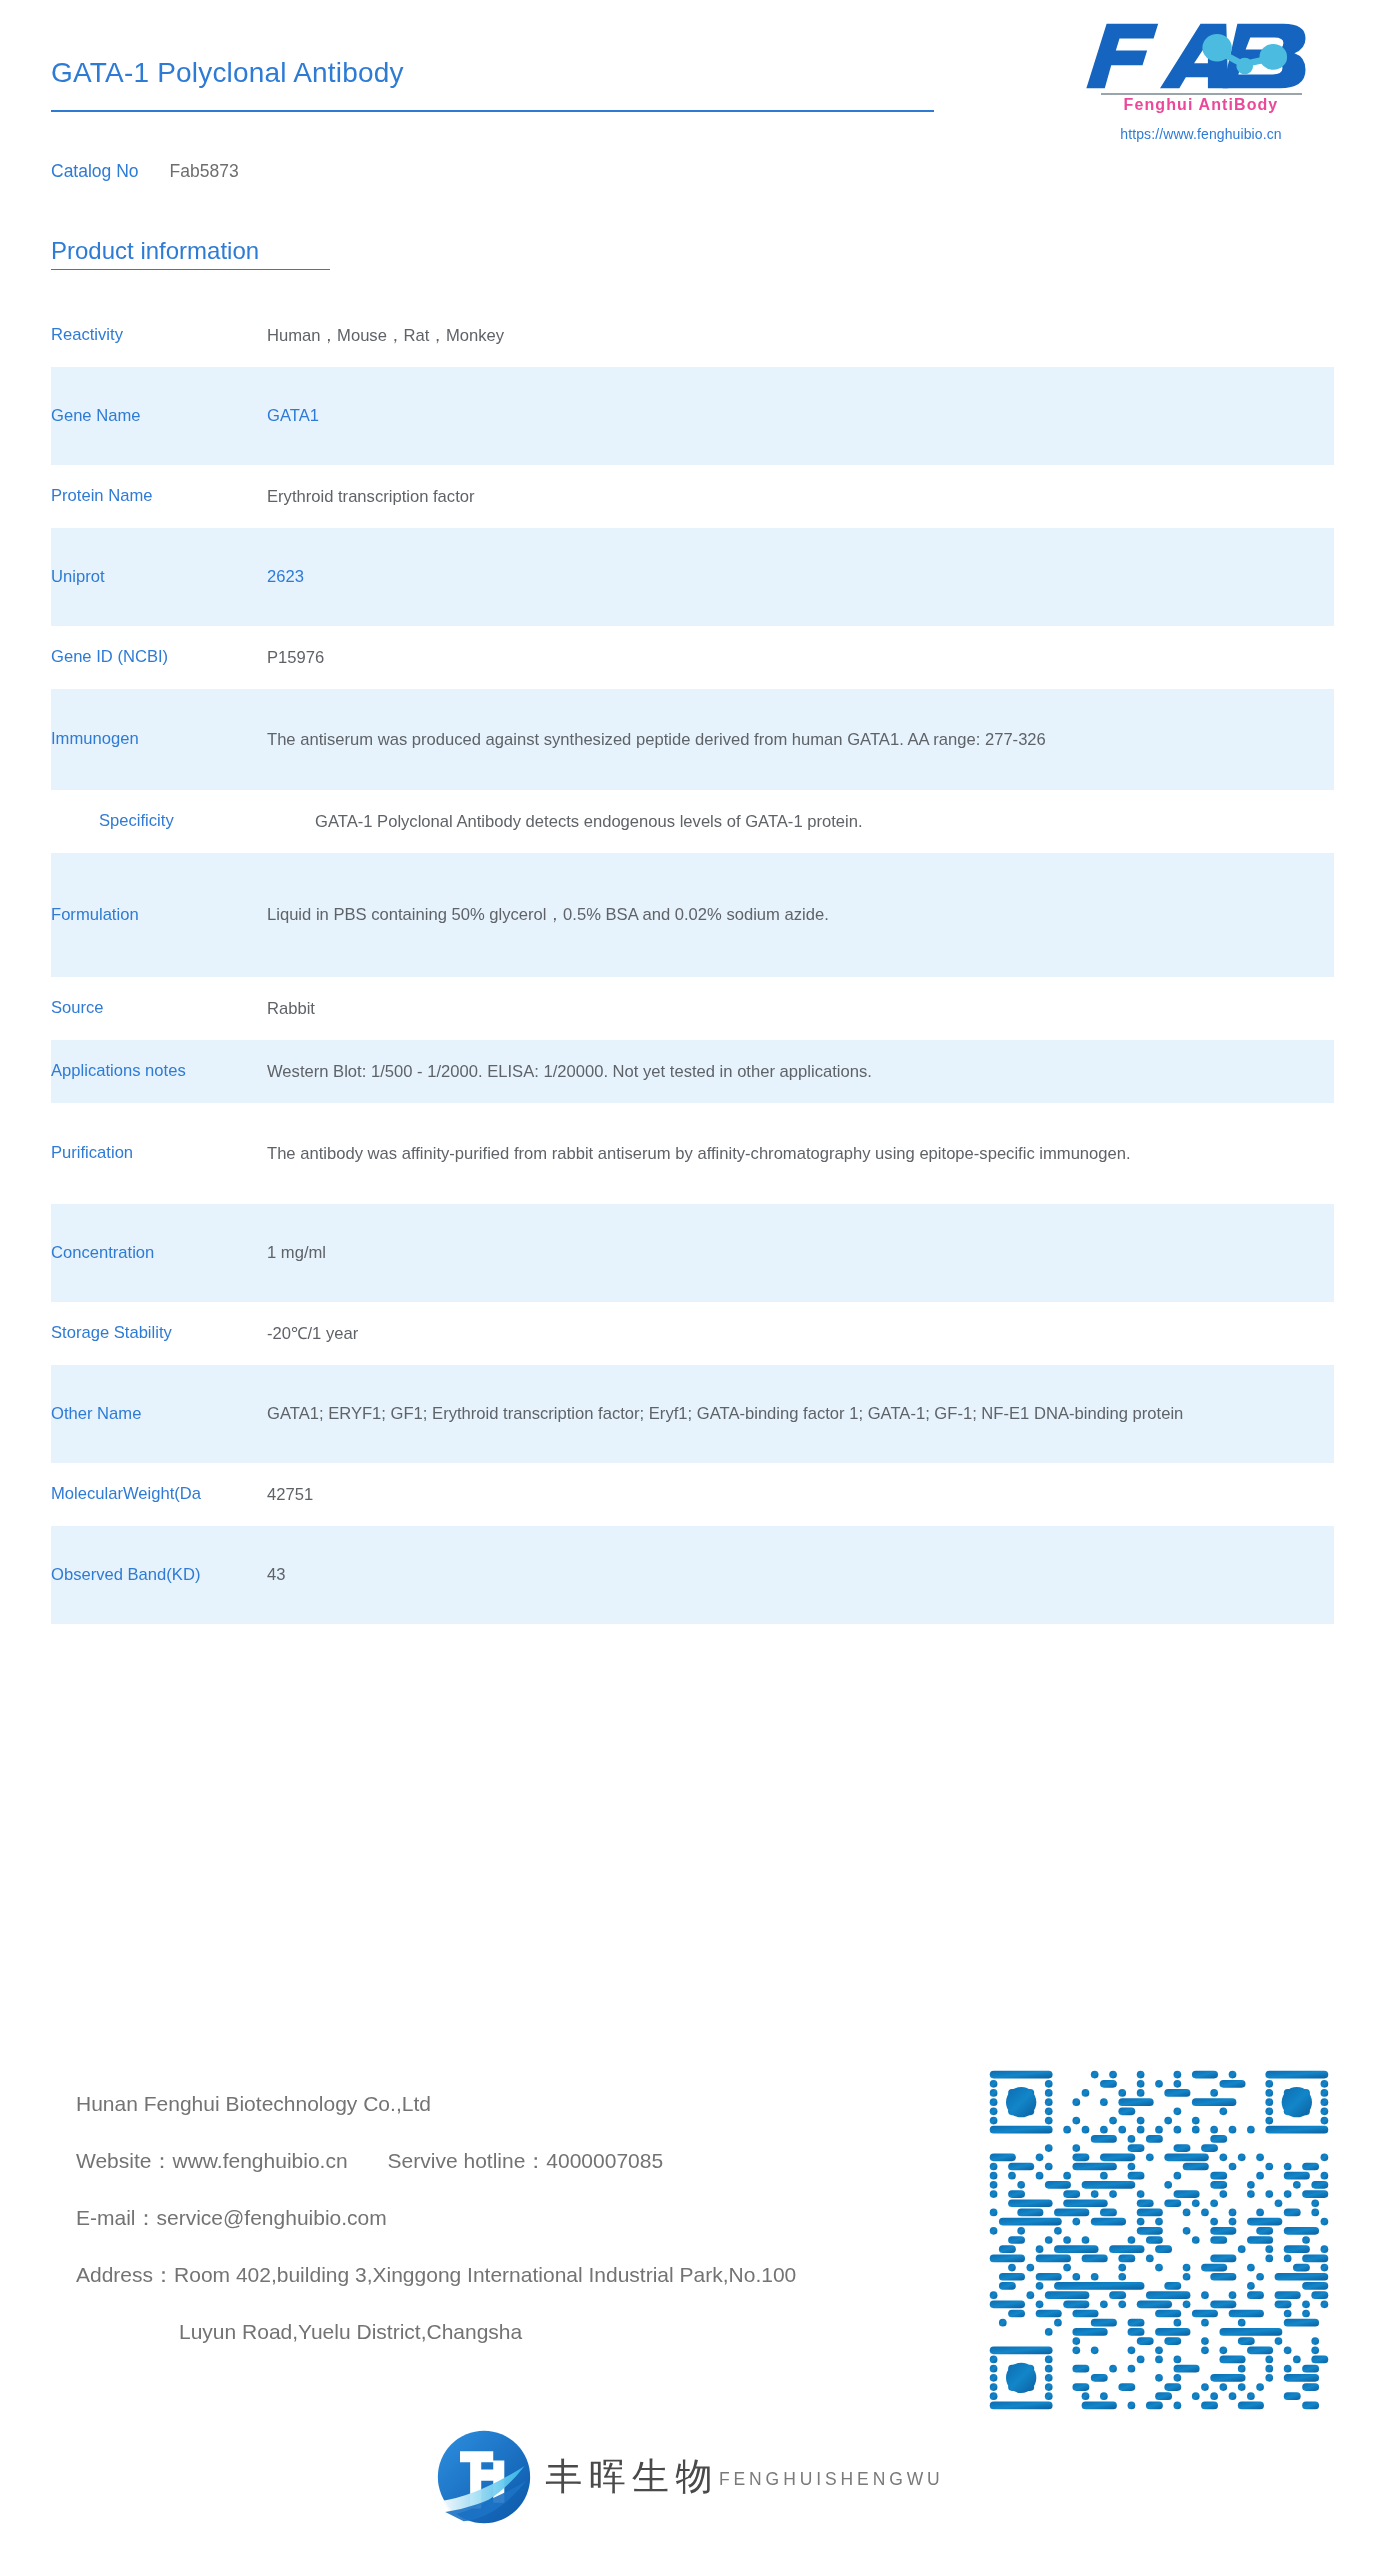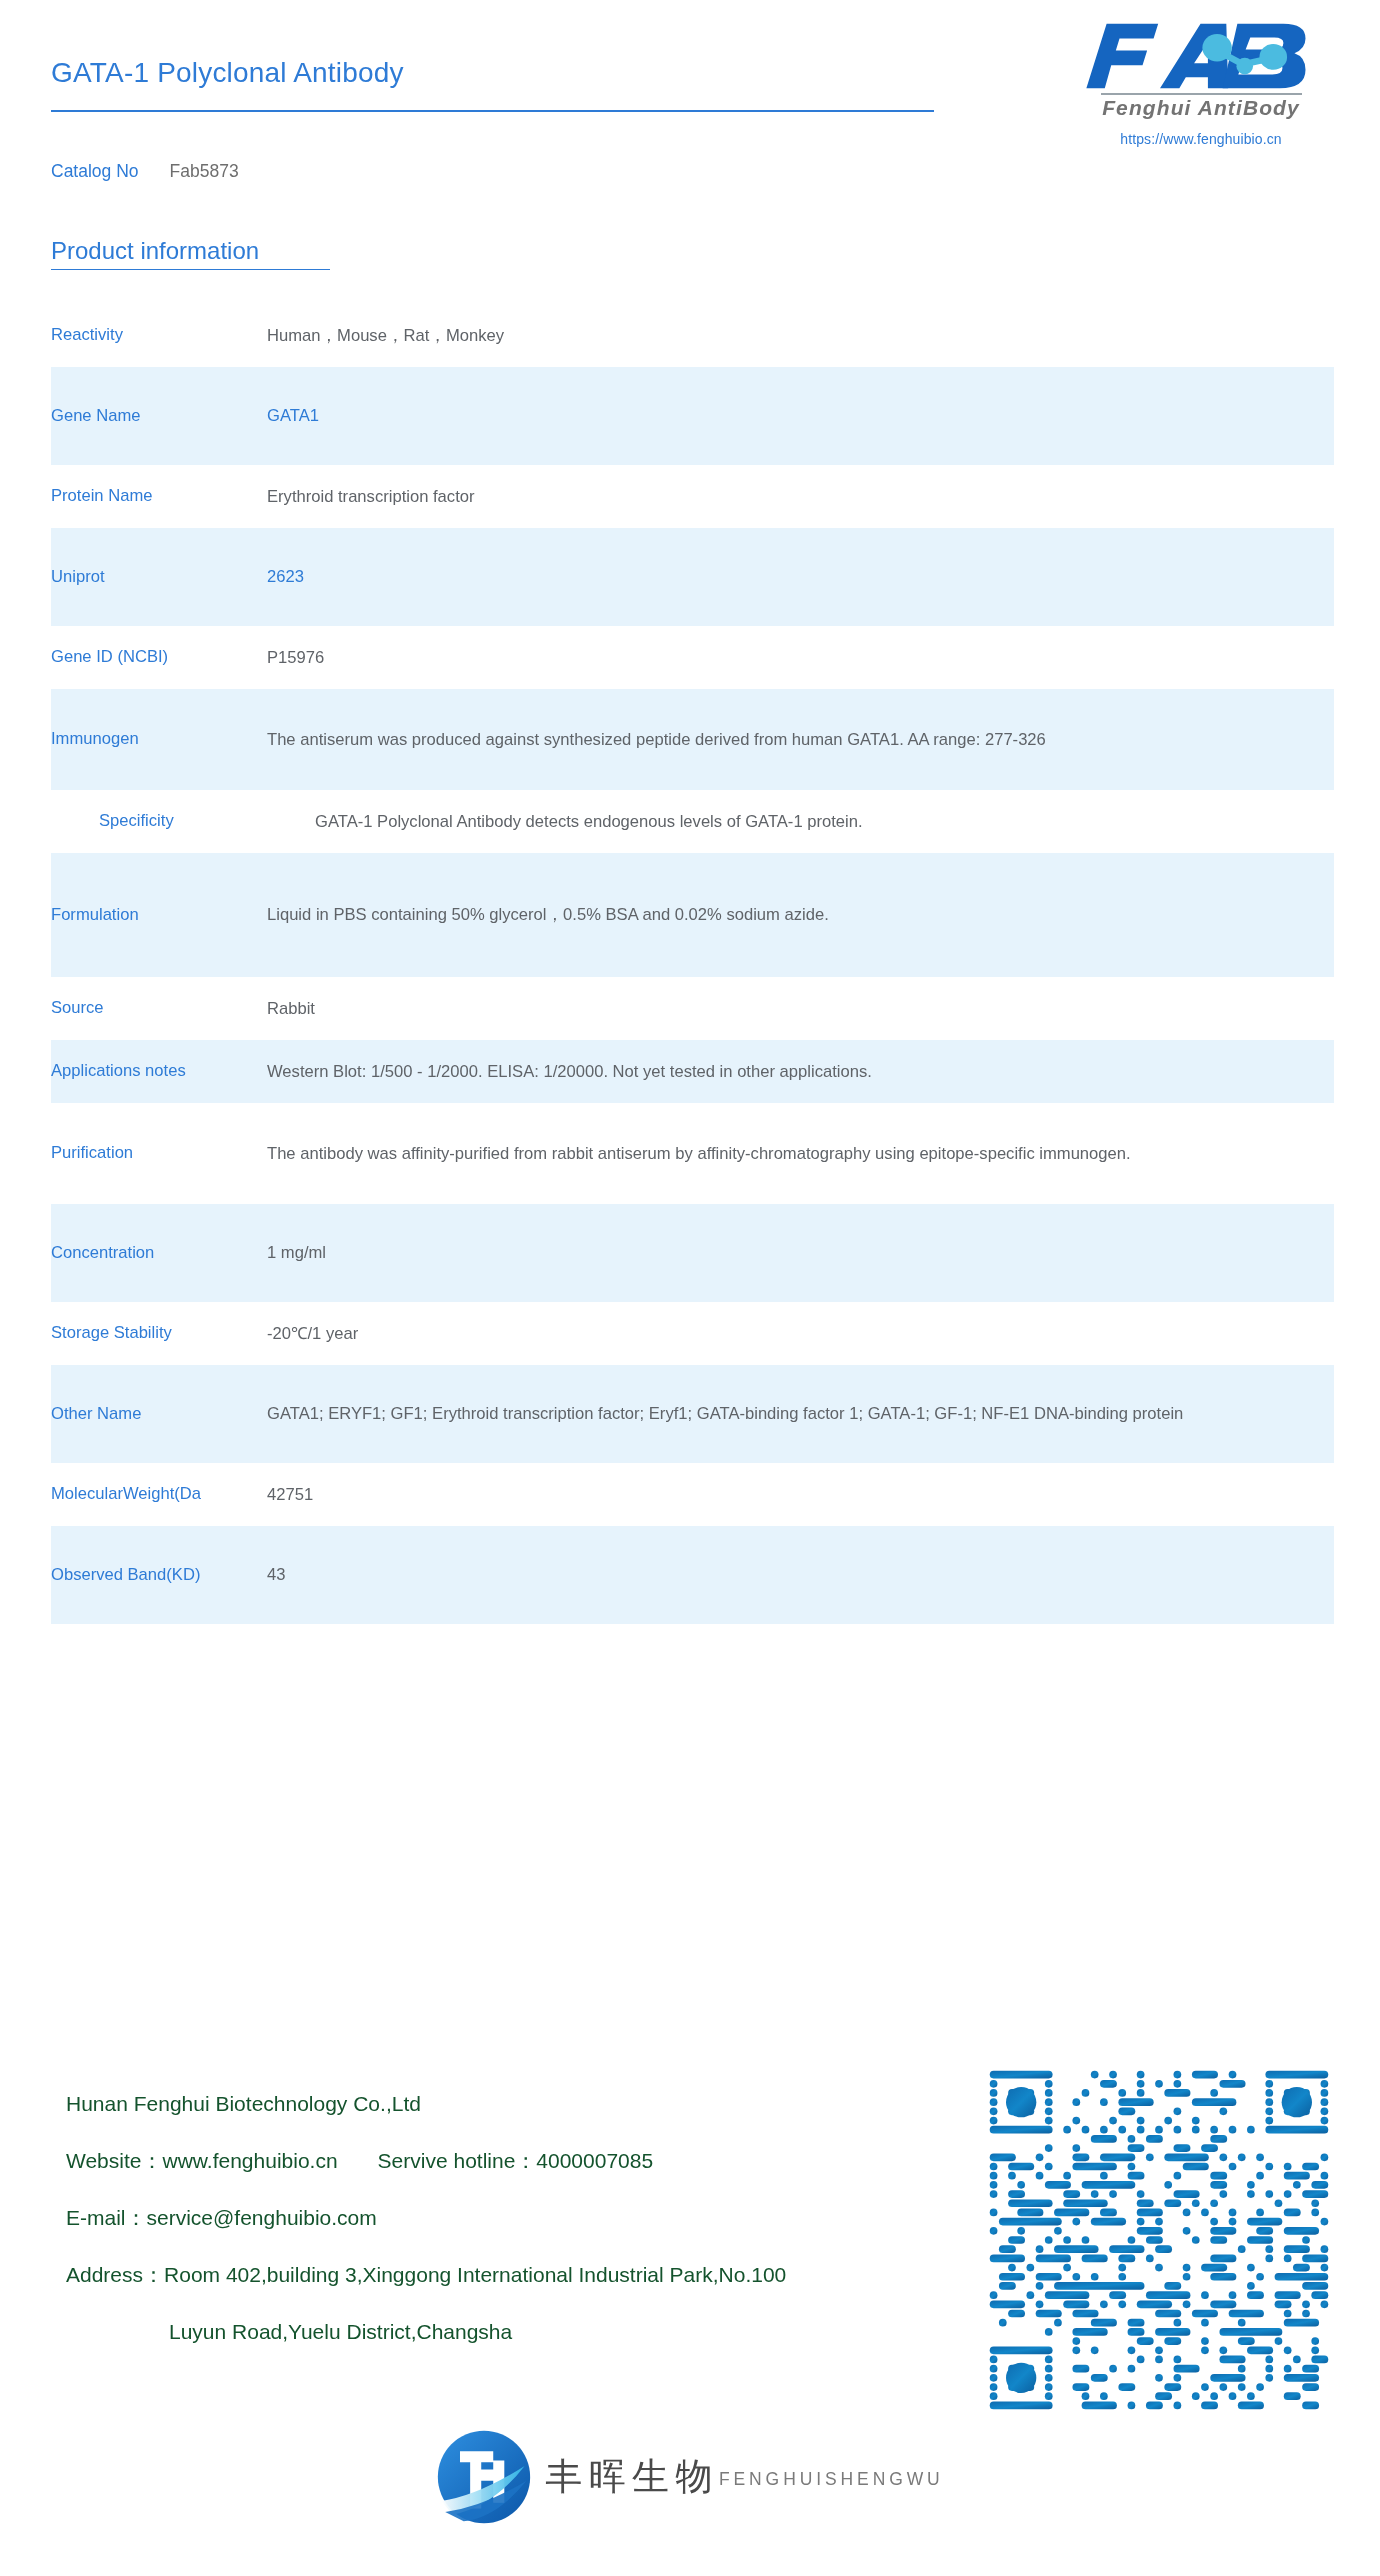--- a/index.html
+++ b/index.html
@@ -26,21 +26,21 @@
   }
   .cat-row{position:absolute;left:51px;top:161px;white-space:nowrap;}
   .cat-label{font-size:17.5px;color:#2E7BD6;}
   .cat-value{font-size:17.5px;color:#6E6E6E;margin-left:31px;}
 
   
   .logo-block{position:absolute;right:41px;top:20px;width:276px;text-align:center;}
   .fab-logo{width:244px;height:72px;display:block;margin:0 auto;}
   .fab-rule{width:201px;height:1.8px;background:#9aa4ab;margin:0.9px auto 2.8px;}
   .fab-sub{
-    font-size:21px;color:#737373;font-weight:bold;font-style:italic;
+    font-size:16px;color:#ec4899;font-weight:bold;
     letter-spacing:1.1px;line-height:1;
   }
   .fab-url{
     margin-top:13px;font-size:14px;color:#2E7BD6;letter-spacing:0.1px;
   }
 
   
   .section-head{position:absolute;left:51px;top:237px;}
   .section-head .txt{font-size:24px;color:#2E7BD6;}
   .section-head .rule{margin-top:3.7px;height:1.8px;background:#2E7BD6;width:279px;}
@@ -65,21 +65,21 @@
     flex:1 1 auto;
     padding-right:55px;box-sizing:border-box;
     font-size:16.6px;color:#5F6368;line-height:1.9;
     max-width:1012px;
   }
   .cell-value.linked{color:#2E7BD6;}
   .cell-value.wrapbreak{word-break:break-all;}
 
   
   .footer{position:absolute;left:0;top:2075px;width:1380px;height:501px;}
-  .f-lines{position:absolute;left:66px;top:18.4px;color:#14532d;}
+  .f-lines{position:absolute;left:76px;top:18.4px;color:#737373;}
   .f-line{font-size:21px;line-height:1;margin-bottom:36px;white-space:nowrap;}
   .f-line .gap{display:inline-block;width:40px;}
   .f-indent{display:inline-block;width:103px;}
 
   .qr-wrap{position:absolute;left:989px;top:-4.6px;width:340px;height:340px;}
   .qr-wrap svg{display:block;width:340px;height:340px;}
 
   .bottom-logo{
     position:absolute;left:0;right:0;top:354px;
     display:flex;align-items:center;justify-content:center;gap:13px;

